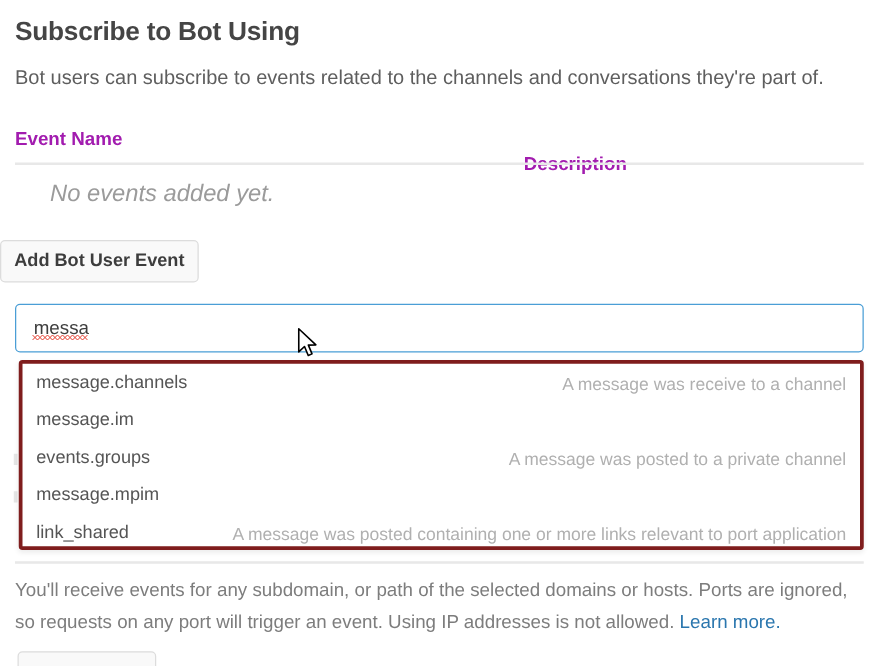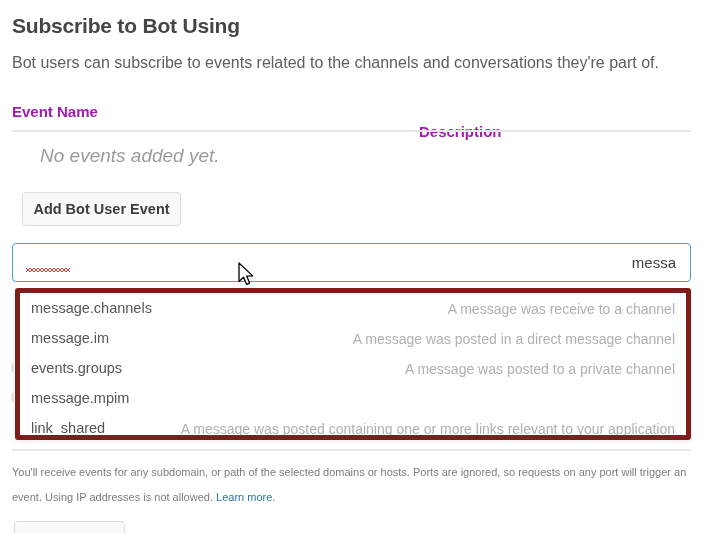--- a/index.html
+++ b/index.html
@@ -92,21 +92,21 @@
     border-radius: 4px;
     color: #3d3d3d;
     font-family: "Liberation Sans", sans-serif;
     font-size: 14.5px;
     font-weight: bold;
     text-align: center;
     cursor: pointer;
     padding: 0;
   }
   .btn-add-event {
-    left: 22px;
+    left: 0;
     top: 192px;
     width: 159px;
     height: 34px;
     line-height: 32px;
   }
   .btn-bottom {
     left: 14px;
     top: 521px;
     width: 111px;
     height: 32px;
@@ -123,21 +123,20 @@
     width: 679px;
     height: 39px;
     border: 1px solid #4a9ed6;
     border-radius: 4px;
     background: #ffffff;
     font-family: "Liberation Sans", sans-serif;
     font-size: 15px;
     color: #3d3d3d;
     padding: 0 14px;
     outline: none;
-    text-align: right;
   }
   .combo-input::placeholder { color: #b5b5b5; }
 
   
   .spell-squiggle {
     position: absolute;
     left: 26px;
     top: 268px;
     width: 44px;
     height: 4px;
@@ -151,21 +150,21 @@
 
   
   .combo-menu {
     position: absolute;
     box-sizing: border-box;
     left: 15px;
     top: 288px;
     width: 676px;
     height: 152px;
     background: #ffffff;
-    border: 5px solid #7f1d1d;
+    border: 3px solid #7f1d1d;
     border-radius: 3px;
     box-shadow: 0 2px 4px rgba(0,0,0,0.07);
     overflow: hidden;
   }
   .combo-row {
     position: relative;
     height: 30px;
     padding: 0 11px 0 11px;
     cursor: pointer;
   }
@@ -196,21 +195,21 @@
   }
   .occluded-tick.t1 { top: 363px; }
   .occluded-tick.t2 { top: 393px; }
 
   
   .help-text {
     position: absolute;
     left: 12px;
     top: 460px;
     width: 676px;
-    font-size: 11px;
+    font-size: 15px;
     line-height: 25px;
     color: #7d7d7d;
   }
   .help-link {
     color: #2a76ae;
     text-decoration: none;
     cursor: pointer;
   }
 
   
@@ -250,32 +249,31 @@
   <div class="occluded-tick t1"></div>
   <div class="occluded-tick t2"></div>
 
   <div class="combo-menu" id="combo-menu">
       <div class="combo-row">
         <span class="combo-name">message.channels</span>
         <span class="combo-desc">A message was receive to a channel</span>
       </div>
       <div class="combo-row">
         <span class="combo-name">message.im</span>
-        <span class="combo-desc">A message was posted in a direct message channel</span>
       </div>
       <div class="combo-row">
         <span class="combo-name">events.groups</span>
         <span class="combo-desc">A message was posted to a private channel</span>
       </div>
       <div class="combo-row">
         <span class="combo-name">message.mpim</span>
       </div>
       <div class="combo-row">
         <span class="combo-name">link_shared</span>
-        <span class="combo-desc">A message was posted containing one or more links relevant to your application</span>
+        <span class="combo-desc">A message was posted containing one or more links relevant to port application</span>
       </div>
     </div>
 
   <div class="rule rule-foot"></div>
 
   <div class="help-text"><span>You'll receive events for any subdomain, or path of the selected domains or hosts. Ports are ignored, so requests on any port will trigger an event. Using IP addresses is not allowed. </span><a class="help-link" href="#">Learn more.</a></div>
 
   <button class="btn btn-bottom"></button>
 
   <svg class="cursor" viewBox="0 0 18 26">

